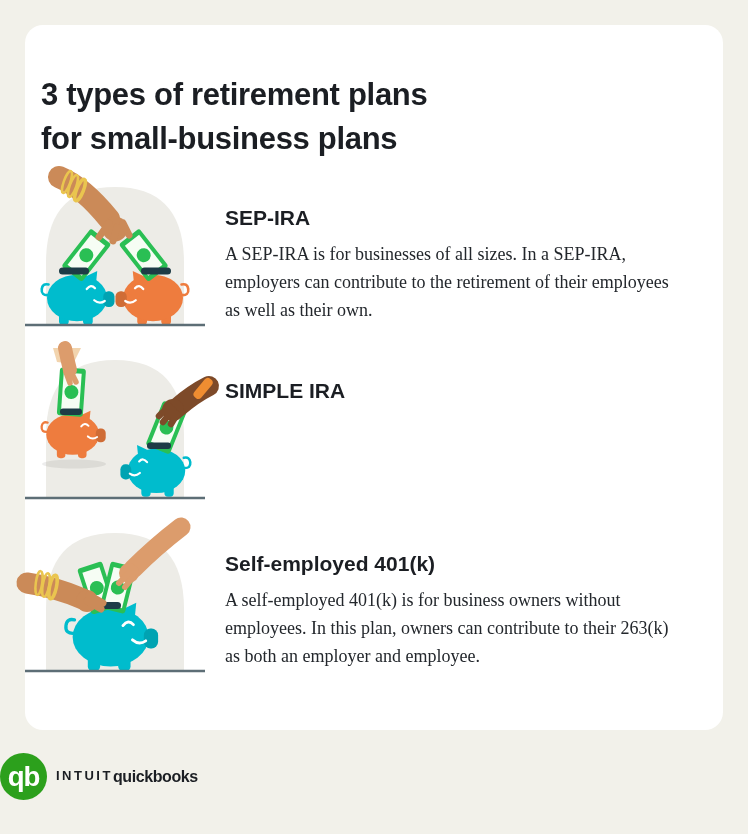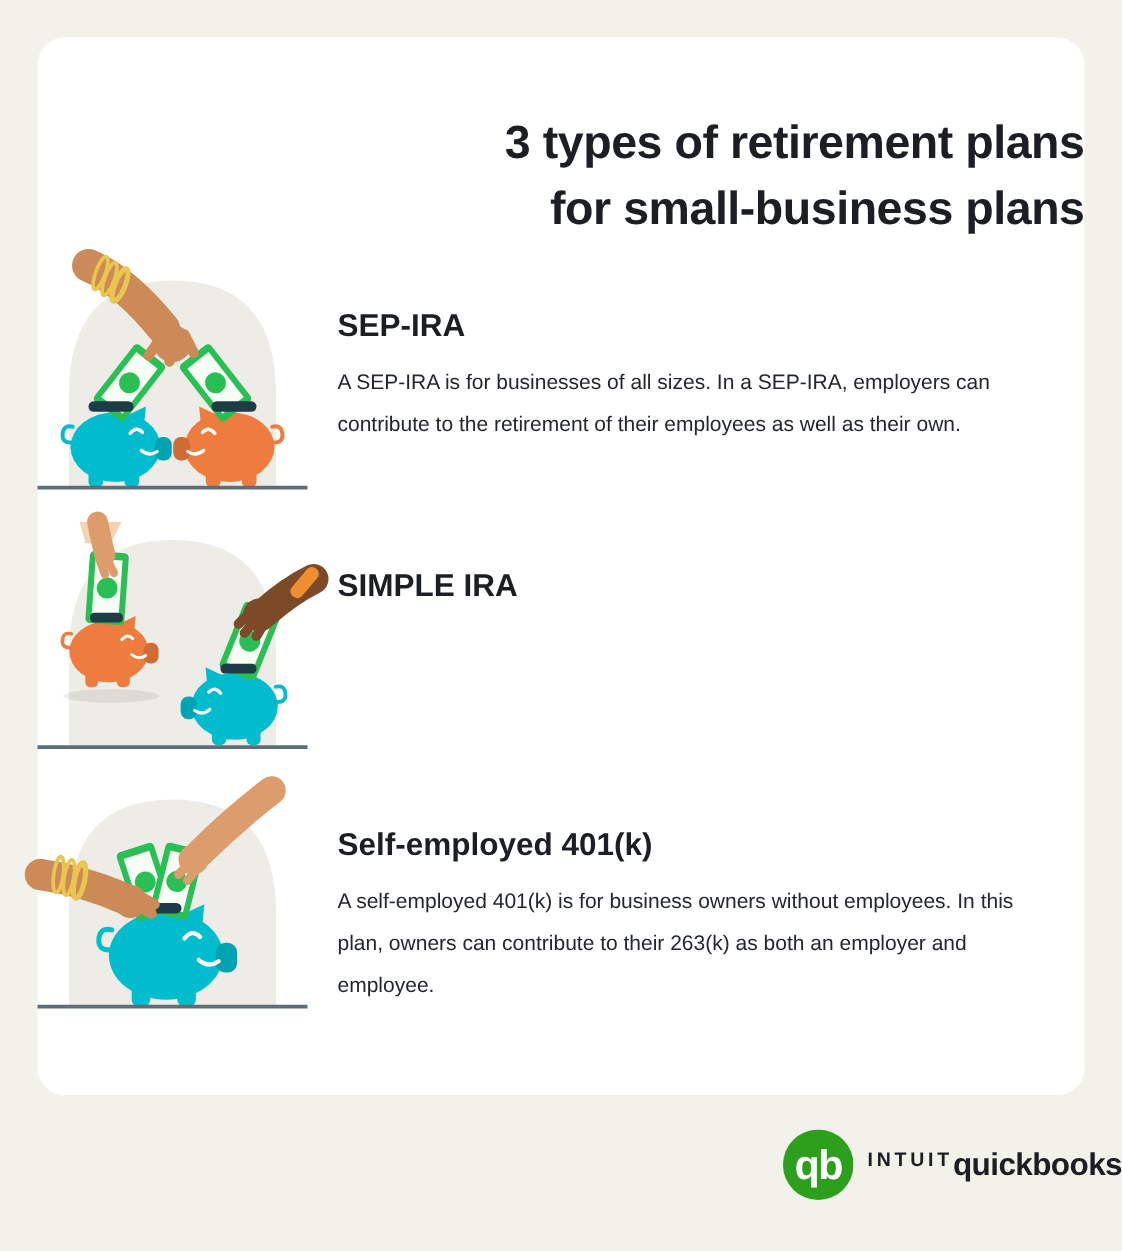--- a/index.html
+++ b/index.html
@@ -8,49 +8,50 @@
     background:var(--page-bg,#f2f1ea);
     font-family:"Liberation Sans",sans-serif;
     color:var(--text-dark,#1b1e23);
   }
   .page{position:relative;width:748px;height:834px;}
   .card{
     position:absolute;left:25px;top:25px;width:698px;height:705px;
     background:var(--card-bg,#ffffff);border-radius:18px;
   }
   .title{
-    margin:48px 0 0 0;text-align:right;font-weight:700;
+    margin:48px 0 0 16px;text-align:left;font-weight:700;
     font-size:31px;line-height:44px;letter-spacing:-0.3px;
     color:var(--text-dark,#1b1e23);
   }
   .title-line{display:block;}
   .rows{margin-top:18px;}
   .row{display:flex;align-items:flex-start;height:173px;}
   .fig{margin:0;width:180px;height:150px;flex:0 0 180px;}
   .text{margin-left:20px;width:462px;padding-top:26px;}
   .text h2{
     margin:0 0 9px 0;font-size:21px;line-height:26px;font-weight:700;
     color:var(--text-dark,#1b1e23);
   }
   .text p{
-    margin:0;font-size:14px;line-height:28px;font-weight:400;
+    margin:0;font-size:18px;line-height:28px;font-weight:400;
     color:var(--body-text,#23272c);
+    font-family:Liberation Serif, serif;
   }
   .footer{
     position:absolute;left:0;top:753px;width:748px;
-    display:flex;justify-content:flex-end;align-items:center;gap:9px;
+    display:flex;justify-content:flex-start;align-items:center;gap:9px;
   }
   .qb-mark{width:47px;height:47px;display:block;}
   .brand-text{display:flex;flex-direction:row;line-height:1;}
   .brand-top{
     font-size:13px;font-weight:700;letter-spacing:2.5px;
     color:var(--text-dark,#21262b);margin-bottom:2px;
   }
   .brand-bottom{
-    font-size:21px;font-weight:700;letter-spacing:-0.4px;
+    font-size:16px;font-weight:700;letter-spacing:-0.4px;
     color:var(--text-dark,#21262b);
   }
   .defs-holder{position:absolute;width:0;height:0;overflow:hidden;}
 </style>
 </head>
 <body>
 
 <svg class="defs-holder" aria-hidden="true">
   <defs>
     <symbol id="piggy" viewBox="0 0 100 84" overflow="visible">

